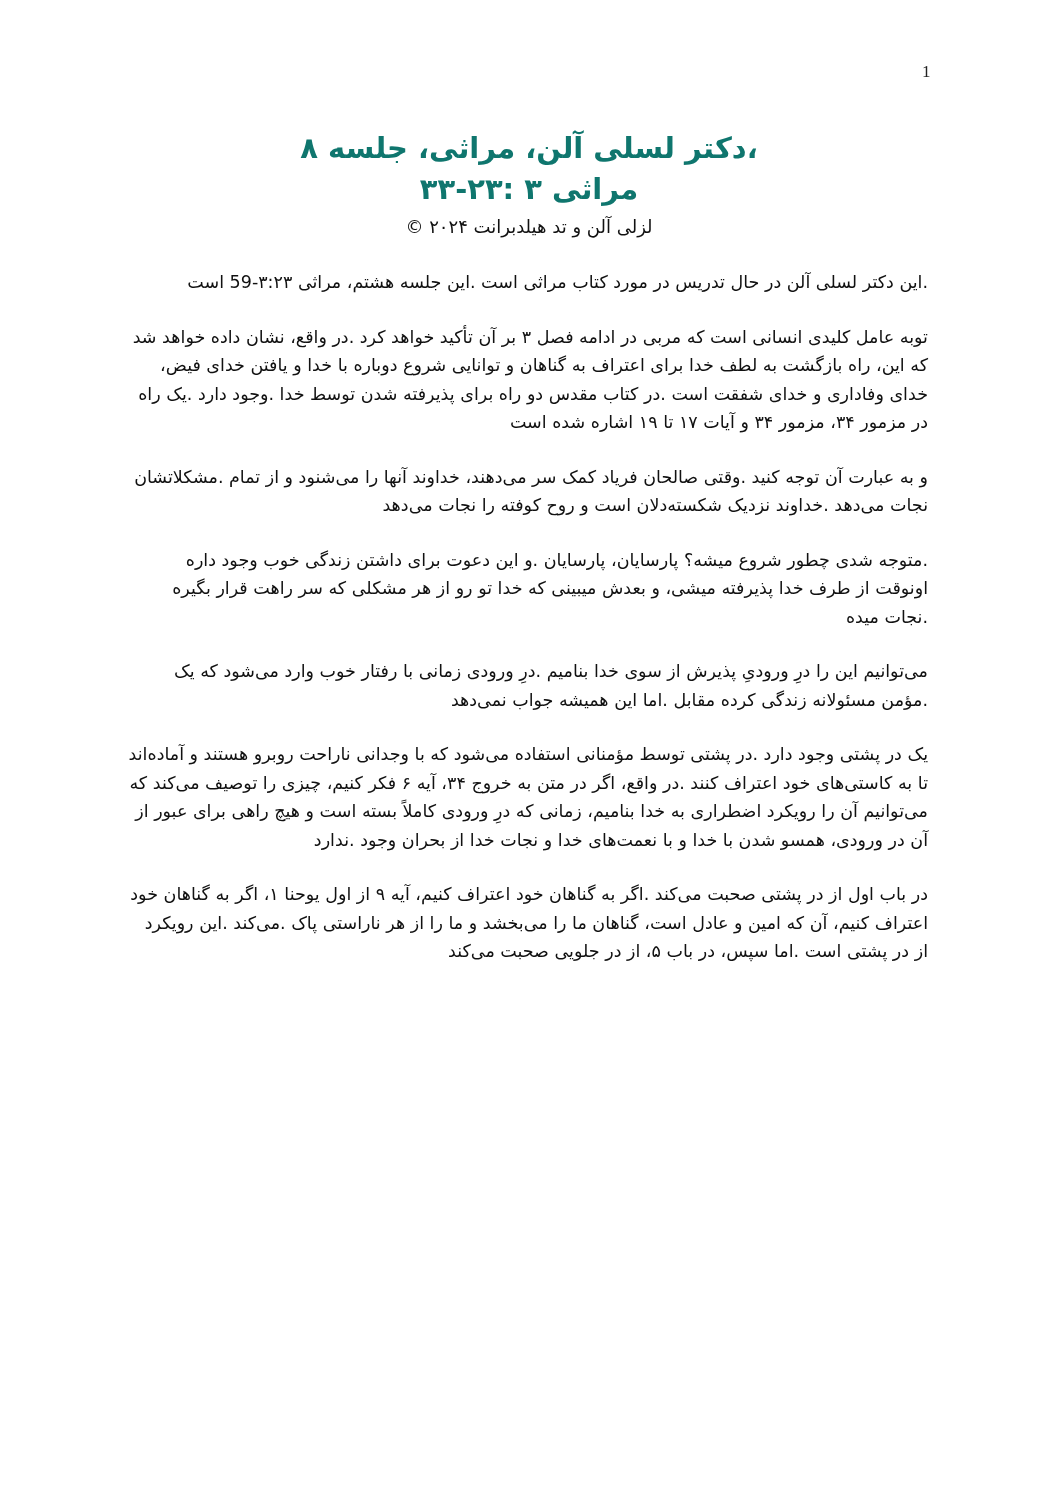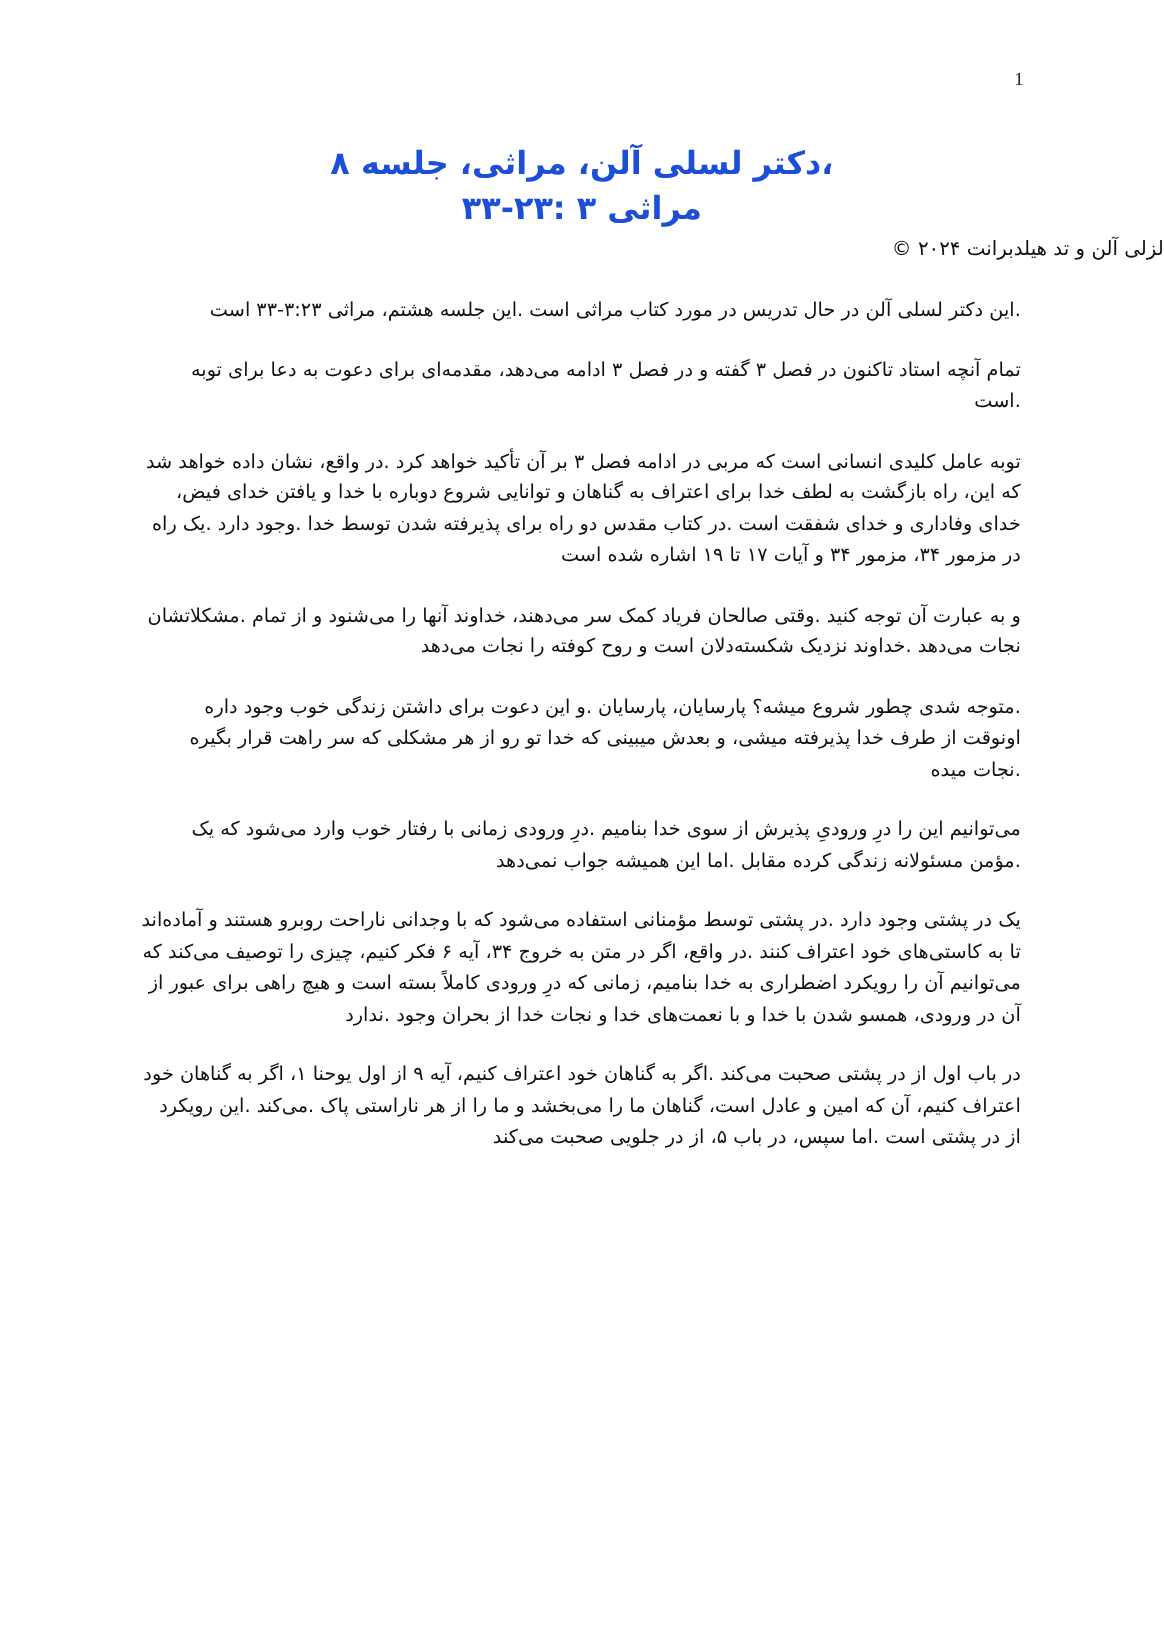--- a/index.html
+++ b/index.html
@@ -7,25 +7,25 @@
   .page-number {
     position: absolute; left: 922px; top: 62px;
     font-family: "Liberation Serif", serif; font-size: 17px; color: #222;
   }
   .title-block {
     position: absolute; left: 0; width: 1058px; top: 128px;
     text-align: center; direction: rtl;
   }
   .title-line {
     font-family: "DejaVu Sans", sans-serif; font-weight: bold;
-    font-size: 29px; line-height: 41px; color: #1d4ed8;
+    font-size: 29px; line-height: 41px; color: #0f766e;
   }
   .subtitle {
     font-family: "DejaVu Sans", sans-serif; font-size: 18px;
-    line-height: 30px; margin-top: 2px; color: #111; text-align: right;
+    line-height: 30px; margin-top: 2px; color: #111;
   }
   .body-text {
     position: absolute; left: 128px; width: 800px; top: 268px;
     direction: rtl; text-align: right;
     font-family: "DejaVu Sans", sans-serif; font-size: 17.5px;
     line-height: 28.5px; color: #111;
   }
   .para { margin: 0 0 26px 0; }
 </style>
 </head>
@@ -33,21 +33,20 @@
 
 <div class="page-number">1</div>
 
 <div class="title-block">
   <div class="title-line">،دکتر لسلی آلن، مراثی، جلسه ۸</div>
   <div class="title-line">مراثی ۳ :۲۳-۳۳</div>
   <div class="subtitle">لزلی آلن و تد هیلدبرانت ۲۰۲۴ ©</div>
 </div>
 
 <div class="body-text">
-  <p class="para">.این دکتر لسلی آلن در حال تدریس در مورد کتاب مراثی است .این جلسه هشتم، مراثی ۳:۲۳-۳۳ است</p>
-  <p class="para">تمام آنچه استاد تاکنون در فصل ۳ گفته و در فصل ۳ ادامه می‌دهد، مقدمه‌ای برای دعوت به دعا برای توبه .است</p>
+  <p class="para">.این دکتر لسلی آلن در حال تدریس در مورد کتاب مراثی است .این جلسه هشتم، مراثی ۳:۲۳-59 است</p>
   <p class="para">توبه عامل کلیدی انسانی است که مربی در ادامه فصل ۳ بر آن تأکید خواهد کرد .در واقع، نشان داده خواهد شد که این، راه بازگشت به لطف خدا برای اعتراف به گناهان و توانایی شروع دوباره با خدا و یافتن خدای فیض، خدای وفاداری و خدای شفقت است .در کتاب مقدس دو راه برای پذیرفته شدن توسط خدا .وجود دارد .یک راه در مزمور ۳۴، مزمور ۳۴ و آیات ۱۷ تا ۱۹ اشاره شده است</p>
   <p class="para">و به عبارت آن توجه کنید .وقتی صالحان فریاد کمک سر می‌دهند، خداوند آنها را می‌شنود و از تمام .مشکلاتشان نجات می‌دهد .خداوند نزدیک شکسته‌دلان است و روح کوفته را نجات می‌دهد</p>
   <p class="para">.متوجه شدی چطور شروع میشه؟ پارسایان، پارسایان .و این دعوت برای داشتن زندگی خوب وجود داره اونوقت از طرف خدا پذیرفته میشی، و بعدش میبینی که خدا تو رو از هر مشکلی که سر راهت قرار بگیره .نجات میده</p>
   <p class="para">می‌توانیم این را درِ ورودیِ پذیرش از سوی خدا بنامیم .درِ ورودی زمانی با رفتار خوب وارد می‌شود که یک .مؤمن مسئولانه زندگی کرده مقابل .اما این همیشه جواب نمی‌دهد</p>
   <p class="para">یک در پشتی وجود دارد .در پشتی توسط مؤمنانی استفاده می‌شود که با وجدانی ناراحت روبرو هستند و آماده‌اند تا به کاستی‌های خود اعتراف کنند .در واقع، اگر در متن به خروج ۳۴، آیه ۶ فکر کنیم، چیزی را توصیف می‌کند که می‌توانیم آن را رویکرد اضطراری به خدا بنامیم، زمانی که درِ ورودی کاملاً بسته است و هیچ راهی برای عبور از آن در ورودی، همسو شدن با خدا و با نعمت‌های خدا و نجات خدا از بحران وجود .ندارد</p>
   <p class="para">در باب اول از در پشتی صحبت می‌کند .اگر به گناهان خود اعتراف کنیم، آیه ۹ از اول یوحنا ۱، اگر به گناهان خود اعتراف کنیم، آن که امین و عادل است، گناهان ما را می‌بخشد و ما را از هر ناراستی پاک .می‌کند .این رویکرد از در پشتی است .اما سپس، در باب ۵، از در جلویی صحبت می‌کند</p>
 </div>
 
 </body></html>

